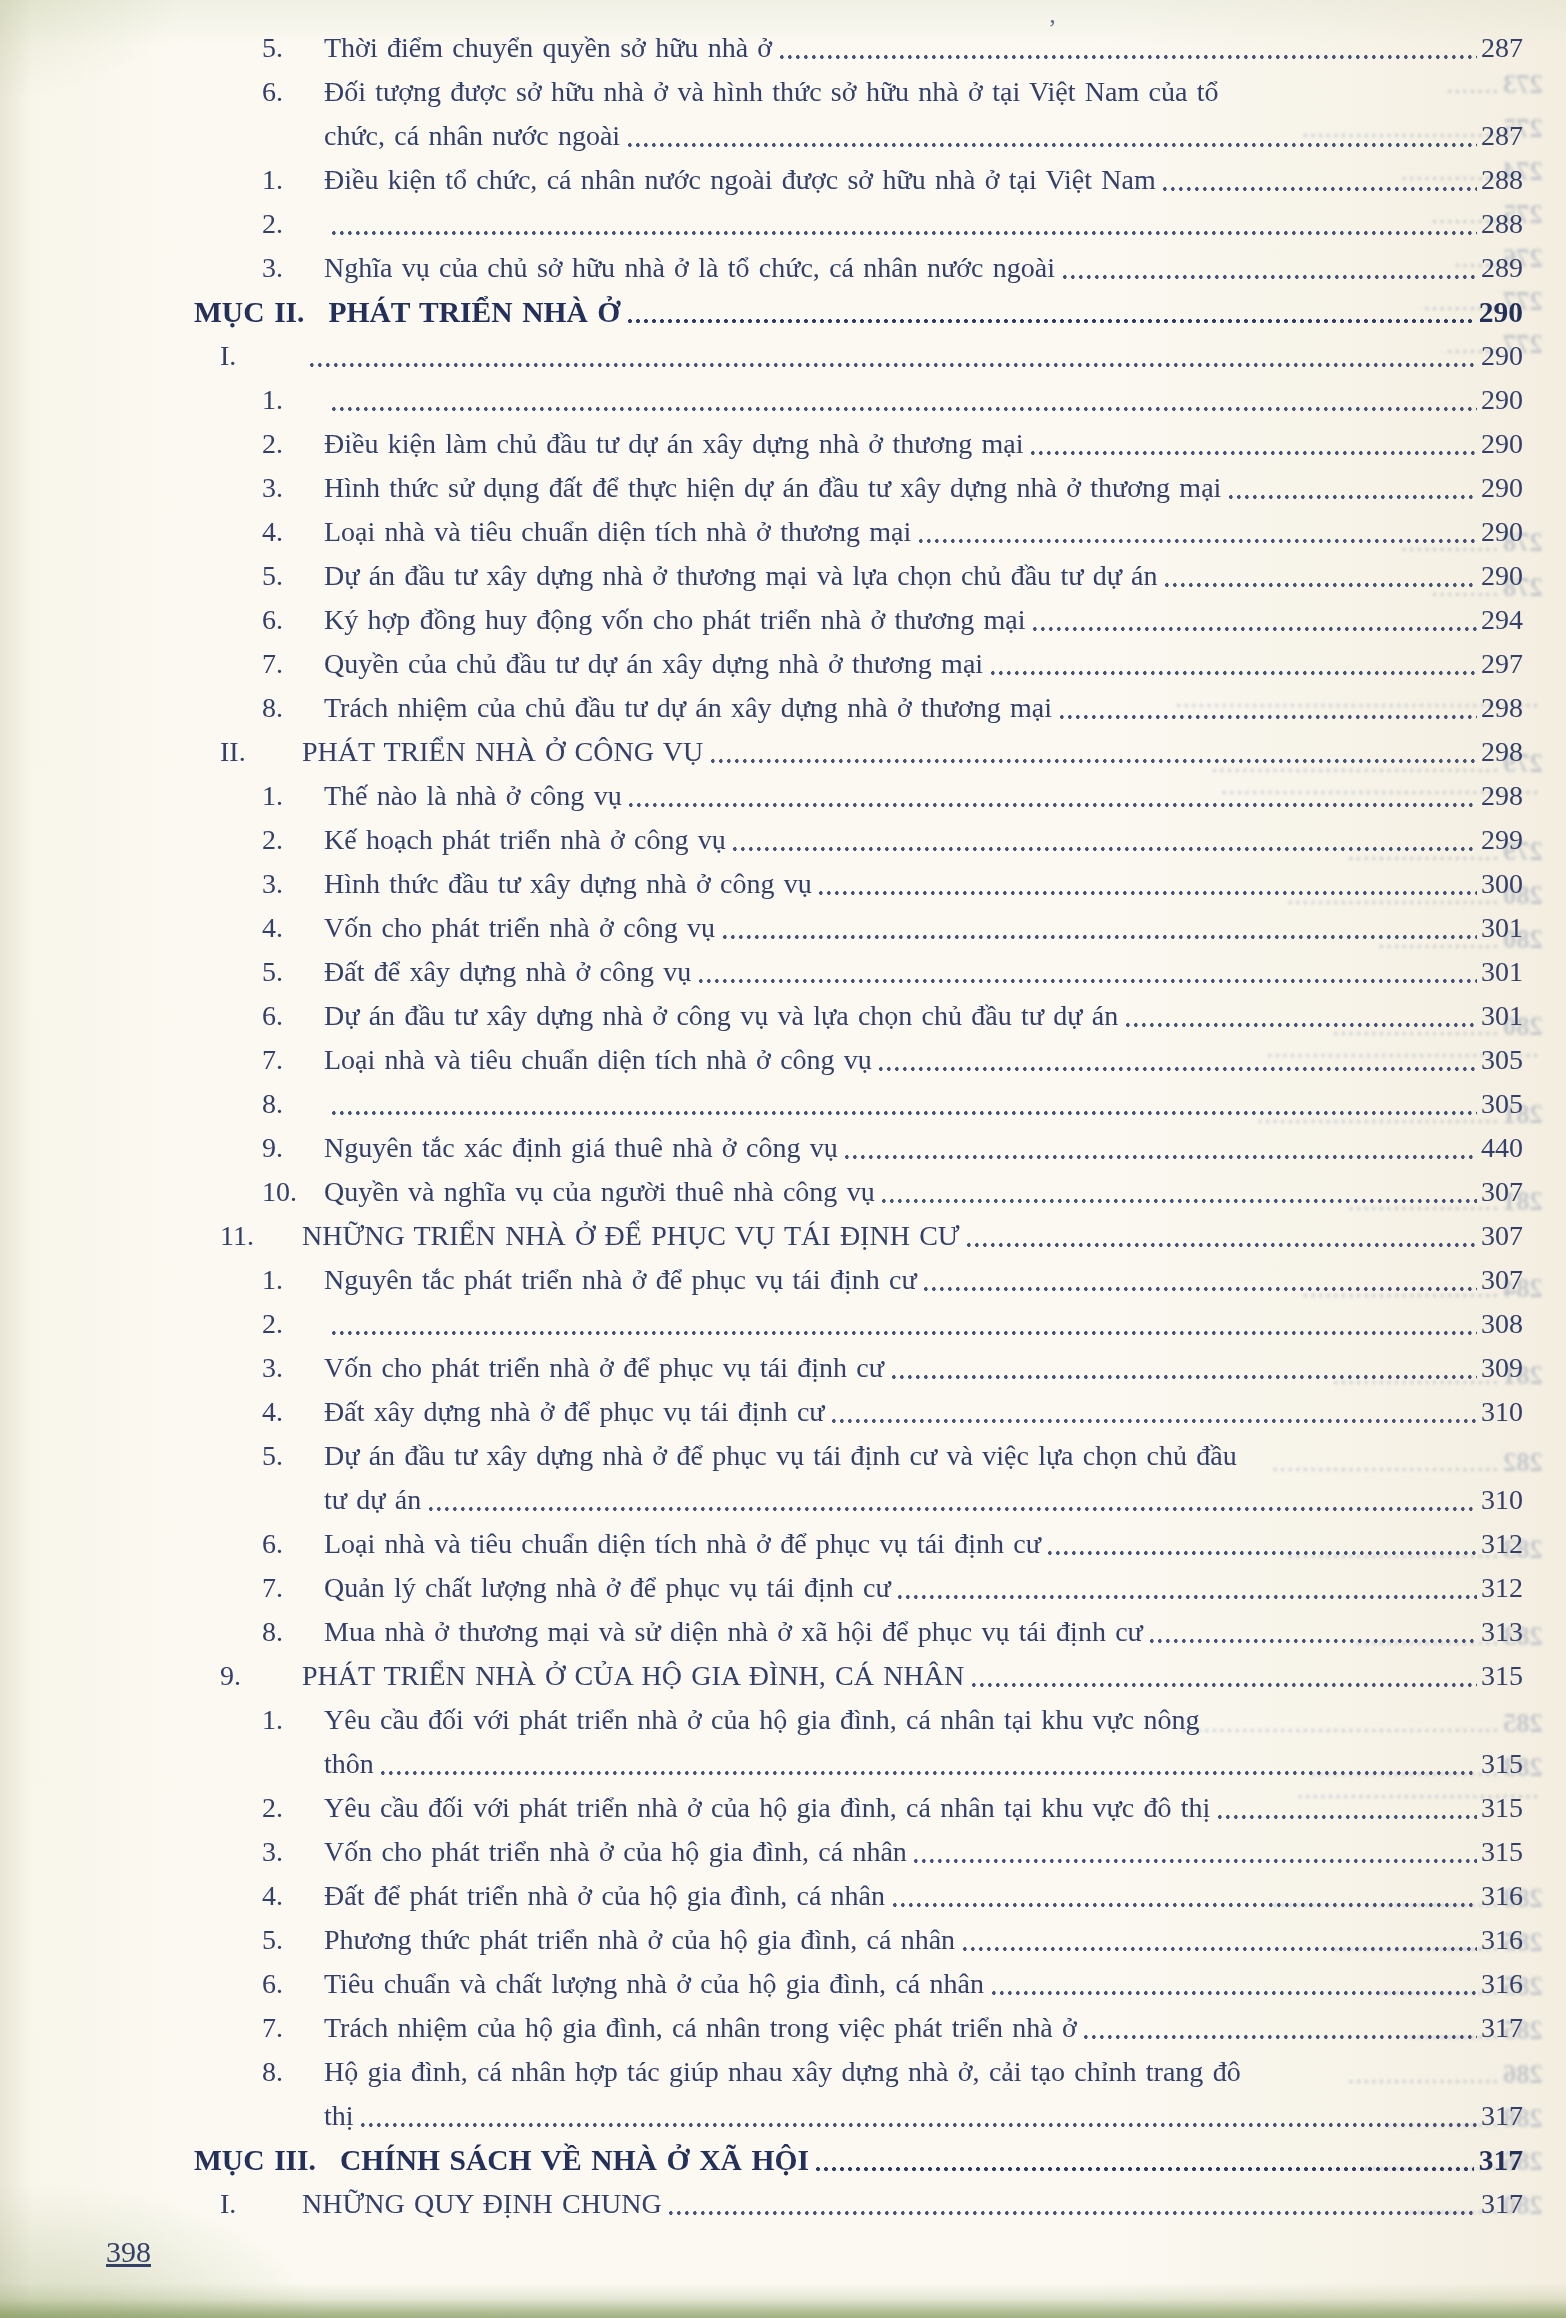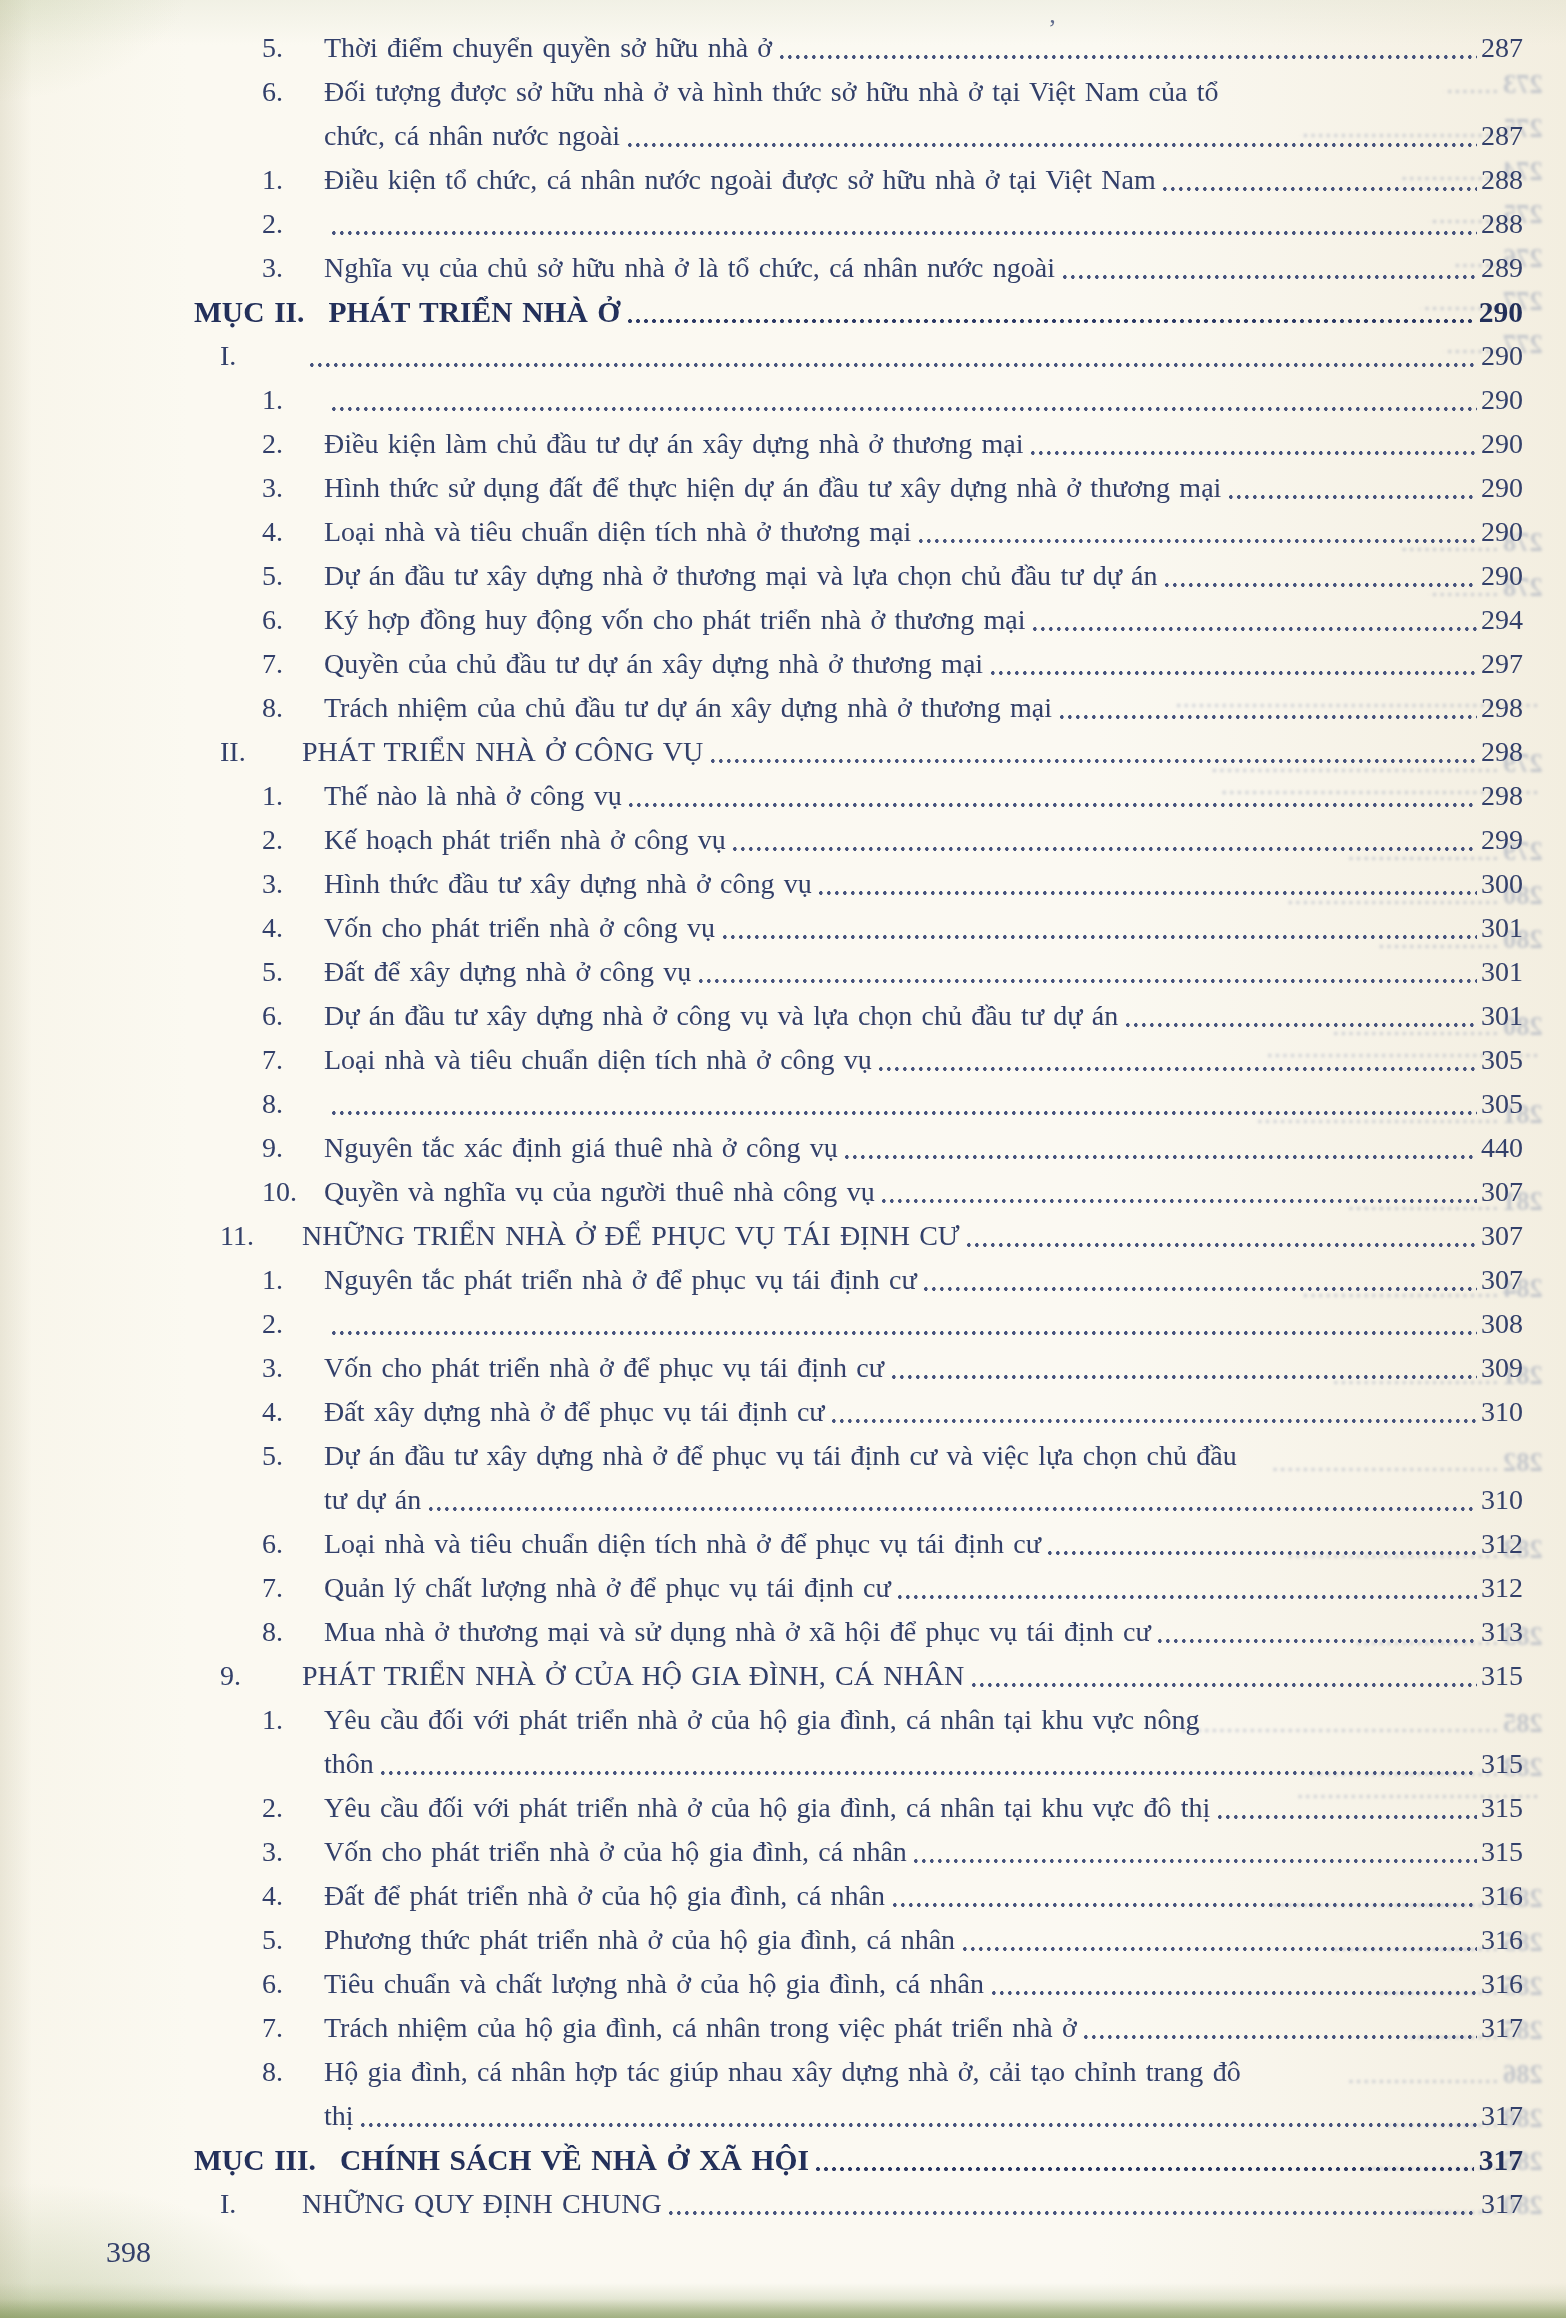--- a/index.html
+++ b/index.html
@@ -87,20 +87,21 @@
 
   
   .folio {
     position: absolute;
     left: 106px;
     top: 2230px;
     z-index: 2;
     font-size: 30px;
     line-height: 44px;
     color: var(--ink, #33406a);
+    text-decoration: underline;
   }
   .stray {
     position: absolute;
     left: 1048px;
     top: 13.6px;
     z-index: 2;
     font-size: 26px;
     color: #4a577f;
     opacity: 0.85;
   }
@@ -631,21 +632,21 @@
         <span class="leader"></span>
         <span class="pg">312</span>
       </div>
     </div>
   </div>
 
   <div class="entry item">
     <span class="num">8.</span>
     <div class="body">
       <div class="last">
-        <span class="t">Mua nhà ở thương mại và sử dụng nhà ở xã hội để phục vụ tái định cư</span>
+        <span class="t">Mua nhà ở thương mại và sử diện nhà ở xã hội để phục vụ tái định cư</span>
         <span class="leader"></span>
         <span class="pg">313</span>
       </div>
     </div>
   </div>
 
   <div class="entry section">
     <span class="num">9.</span>
     <div class="body">
       <div class="last">

